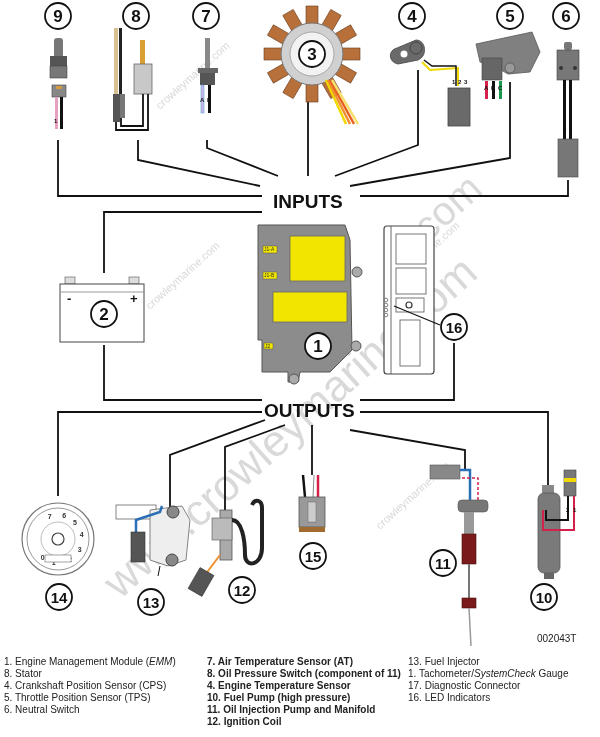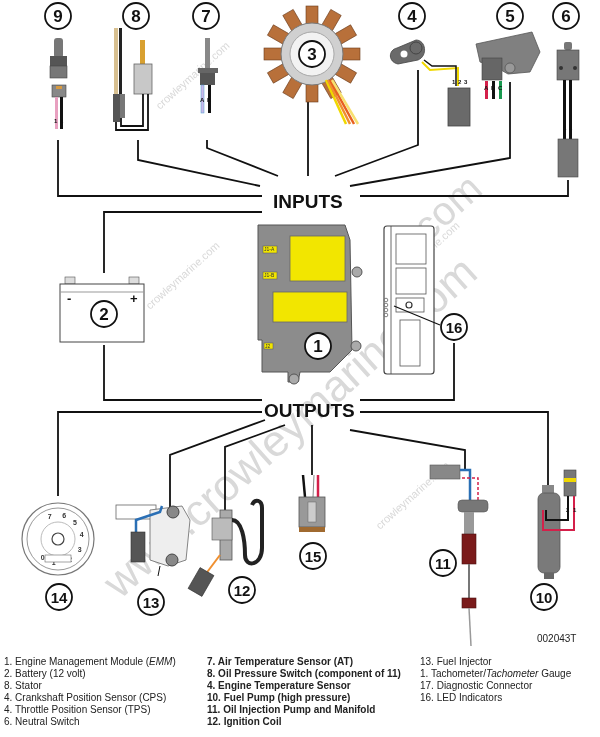--- a/index.html
+++ b/index.html
@@ -325,33 +325,32 @@
       <g>
         <circle cx="454" cy="327" r="13" fill="#fff" stroke="#111" stroke-width="1.8"></circle>
         <text x="454" y="333" text-anchor="middle" class="callout-text small">16</text>
       </g>
     </g>
 </svg>
 
 <div class="legend">
   <div class="legend-col" style="left:4px;" id="legend-col1">
       <div><span>1. Engine Management Module (</span><i>EMM</i><span>)</span></div>
-      <div><span>2. Battery (12 volt)</span></div>
       <div><span>8. Stator</span></div>
       <div><span>4. Crankshaft Position Sensor (CPS)</span></div>
-      <div><span>4. Throttle Position Sensor (TPS)</span></div>
+      <div><span>5. Throttle Position Sensor (TPS)</span></div>
       <div><span>6. Neutral Switch</span></div>
     </div>
   <div class="legend-col" style="left:207px;font-weight:bold;" id="legend-col2">
       <div><span>7. Air Temperature Sensor (AT)</span></div>
       <div><span>8. Oil Pressure Switch (component of 11)</span></div>
       <div><span>4. Engine Temperature Sensor</span></div>
       <div><span>10. Fuel Pump (high pressure)</span></div>
       <div><span>11. Oil Injection Pump and Manifold</span></div>
       <div><span>12. Ignition Coil</span></div>
     </div>
-  <div class="legend-col" style="left:420px;" id="legend-col3">
+  <div class="legend-col" style="left:408px;" id="legend-col3">
       <div><span>13. Fuel Injector</span></div>
-      <div><span>1. Tachometer/</span><i>Tachometer</i><span> Gauge</span></div>
+      <div><span>1. Tachometer/</span><i>SystemCheck</i><span> Gauge</span></div>
       <div><span>17. Diagnostic Connector</span></div>
       <div><span>16. LED Indicators</span></div>
     </div>
 </div>
 
 </body></html>

